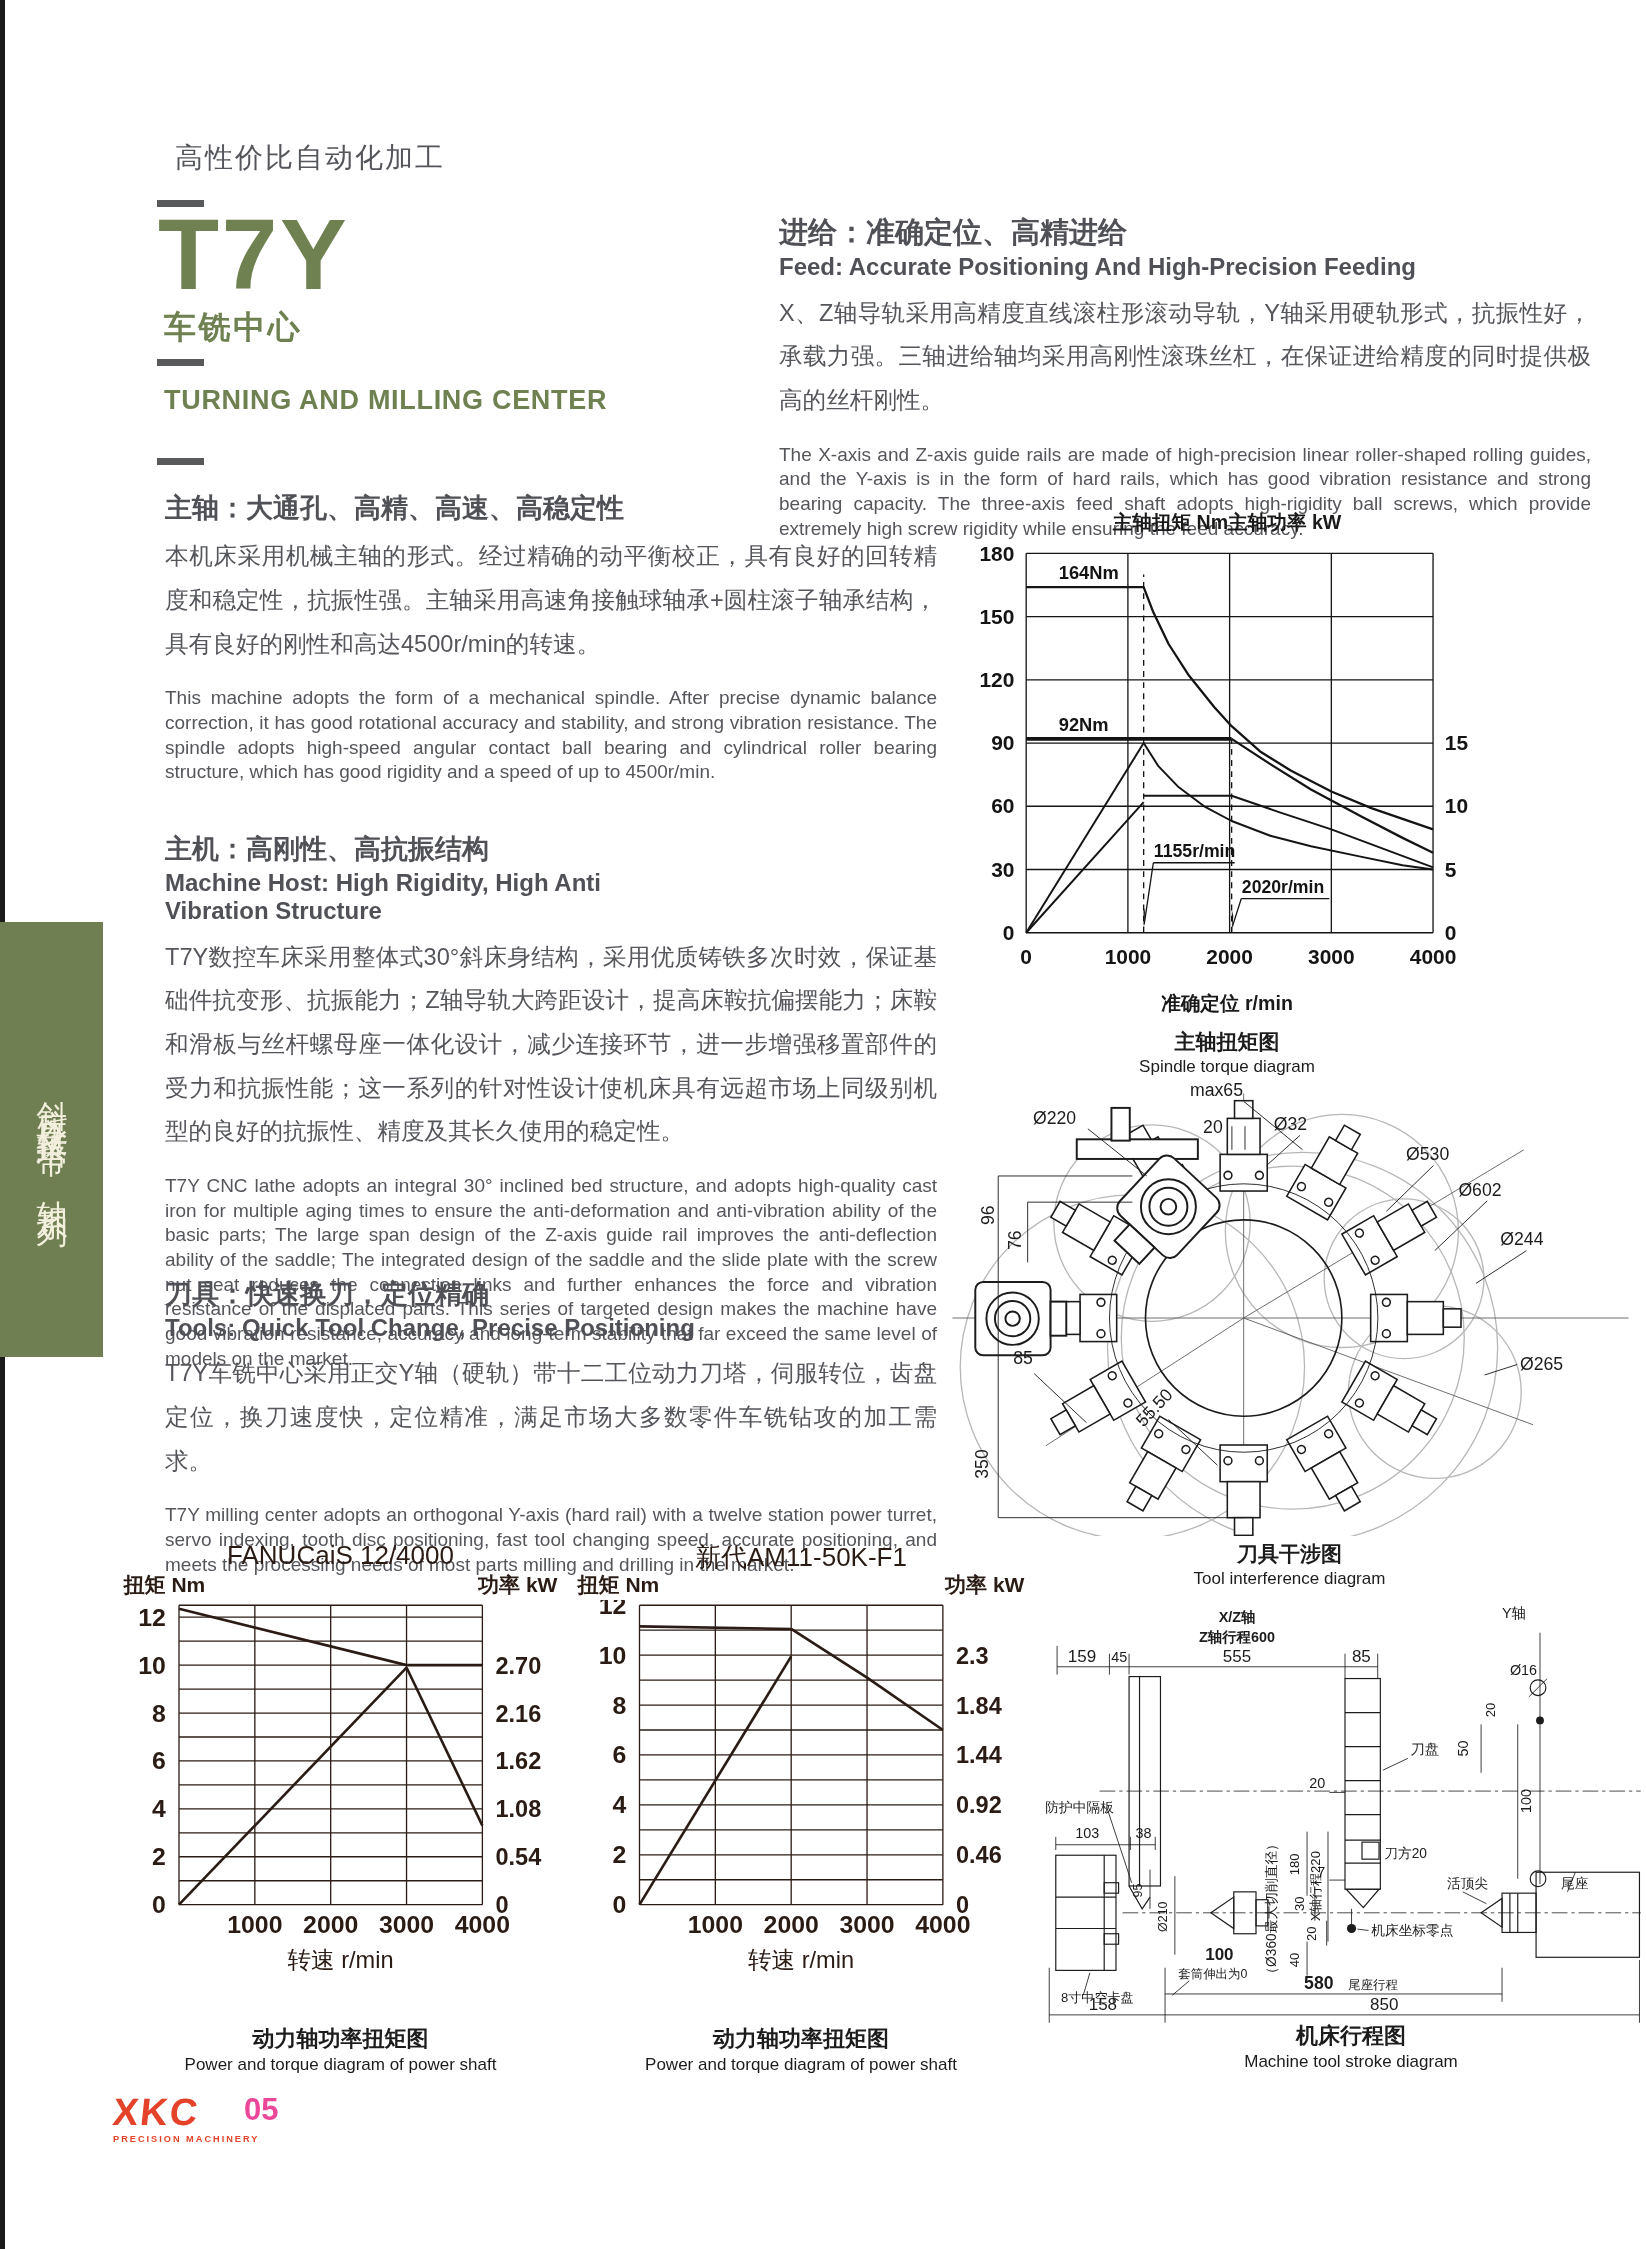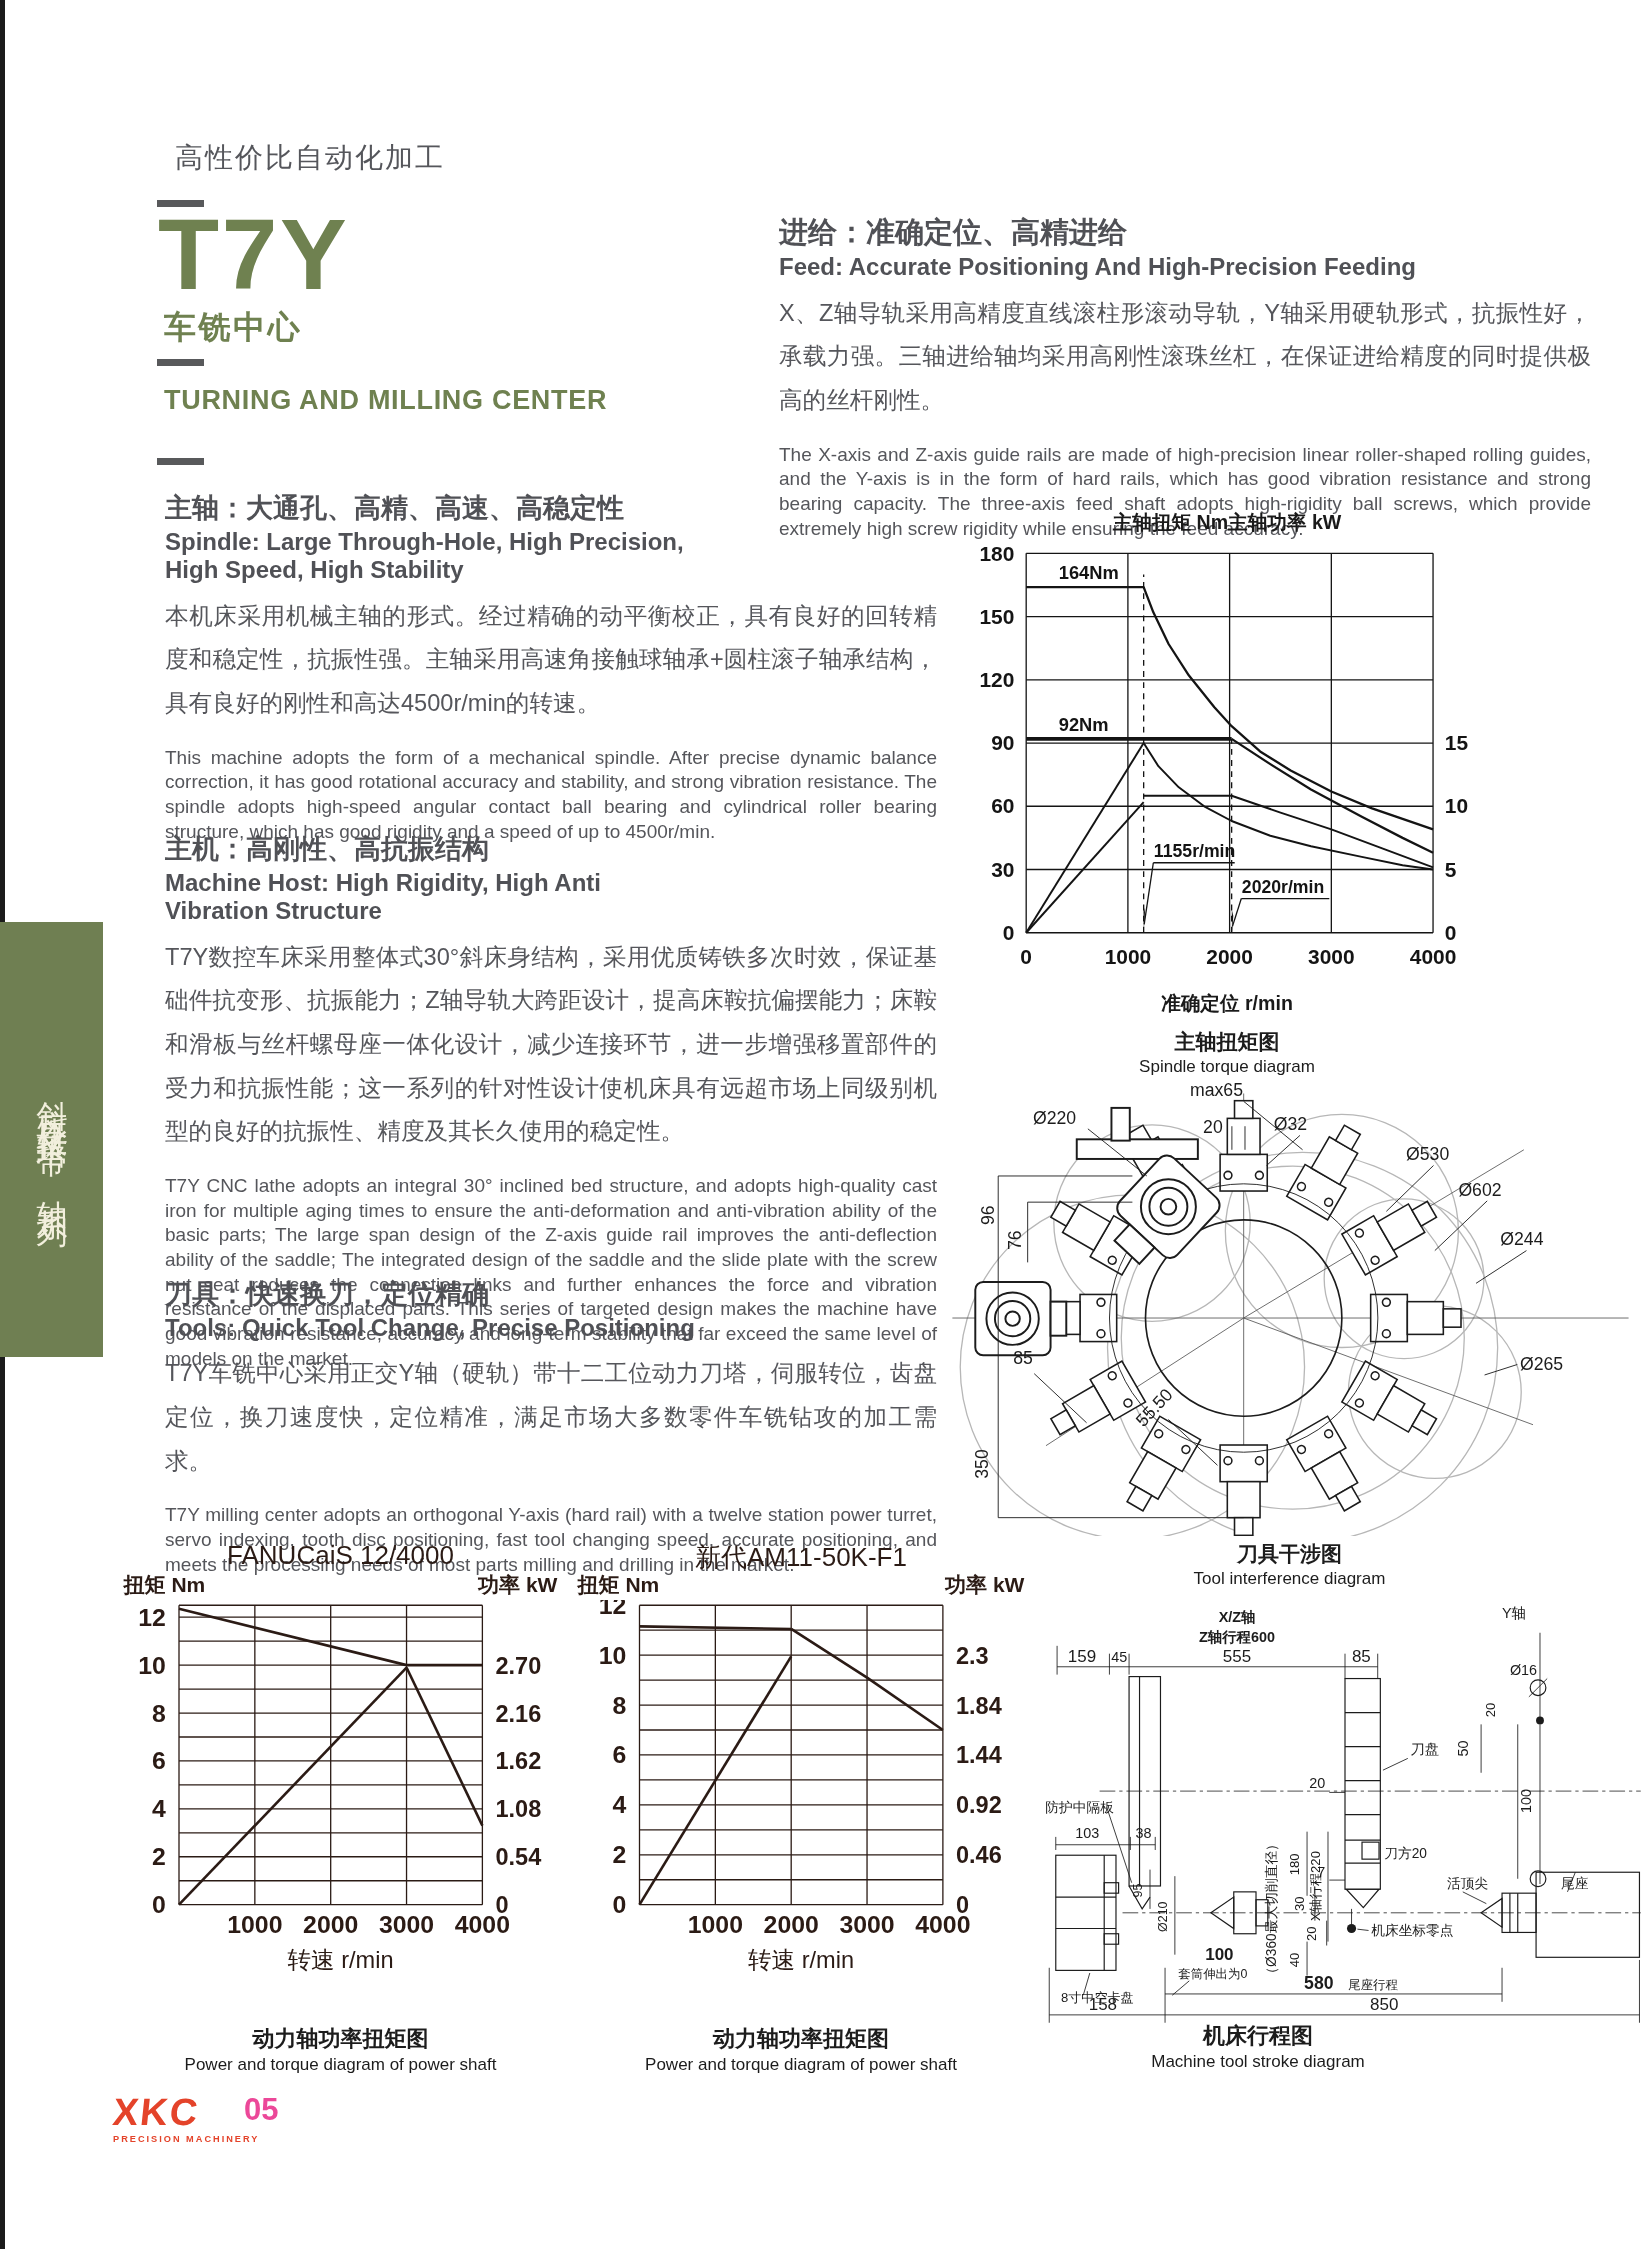--- a/index.html
+++ b/index.html
@@ -61,22 +61,20 @@
 
   <div class="sec sec-feed" style="left:779px;top:215px;width:812px;">
     <div class="h-cn">进给：准确定位、高精进给</div>
     <div class="h-en">Feed: Accurate Positioning And High-Precision Feeding</div>
     <div class="p-cn">X、Z轴导轨采用高精度直线滚柱形滚动导轨，Y轴采用硬轨形式，抗振性好，承载力强。三轴进给轴均采用高刚性滚珠丝杠，在保证进给精度的同时提供极高的丝杆刚性。</div>
     <div class="p-en">The X-axis and Z-axis guide rails are made of high-precision linear roller-shaped rolling guides, and the Y-axis is in the form of hard rails, which has good vibration resistance and strong bearing capacity. The three-axis feed shaft adopts high-rigidity ball screws, which provide extremely high screw rigidity while ensuring the feed accuracy.</div>
   </div>
 
   <div class="sec" style="left:165px;top:492px;width:772px;">
     <div class="h-cn">主轴：大通孔、高精、高速、高稳定性</div>
-    <div class="h-en">Spindle: Large Through-Hole, High Precision,
- High Speed, High Stability</div>
     <div class="p-cn">本机床采用机械主轴的形式。经过精确的动平衡校正，具有良好的回转精度和稳定性，抗振性强。主轴采用高速角接触球轴承+圆柱滚子轴承结构，具有良好的刚性和高达4500r/min的转速。</div>
     <div class="p-en">This machine adopts the form of a mechanical spindle. After precise dynamic balance correction, it has good rotational accuracy and stability, and strong vibration resistance. The spindle adopts high-speed angular contact ball bearing and cylindrical roller bearing structure, which has good rigidity and a speed of up to 4500r/min.</div>
   </div>
 
   <div class="sec" style="left:165px;top:833px;width:772px;">
     <div class="h-cn">主机：高刚性、高抗振结构</div>
     <div class="h-en">Machine Host: High Rigidity, High Anti
 Vibration Structure</div>
     <div class="p-cn">T7Y数控车床采用整体式30°斜床身结构，采用优质铸铁多次时效，保证基础件抗变形、抗振能力；Z轴导轨大跨距设计，提高床鞍抗偏摆能力；床鞍和滑板与丝杆螺母座一体化设计，减少连接环节，进一步增强移置部件的受力和抗振性能；这一系列的针对性设计使机床具有远超市场上同级别机型的良好的抗振性、精度及其长久使用的稳定性。</div>
     <div class="p-en">T7Y CNC lathe adopts an integral 30° inclined bed structure, and adopts high-quality cast iron for multiple aging times to ensure the anti-deformation and anti-vibration ability of the basic parts; The large span design of the Z-axis guide rail improves the anti-deflection ability of the saddle; The integrated design of the saddle and the slide plate with the screw nut seat reduces the connection links and further enhances the force and vibration resistance of the displaced parts. This series of targeted design makes the machine have good vibration resistance, accuracy and long-term stability that far exceed the same level of models on the market.</div>
@@ -532,21 +530,21 @@
       <text x="258" y="576" text-anchor="middle" font-size="19">套筒伸出为0</text>
       <text x="26" y="612" font-size="20">8寸中空卡盘</text>
       <text x="616" y="438" font-size="21">活顶尖</text>
       <text x="790" y="438" font-size="21">尾座</text>
       <text x="420" y="592" text-anchor="middle" font-size="27" font-weight="600">580</text>
       <text x="465" y="592" font-size="19">尾座行程</text>
       <text x="90" y="624" text-anchor="middle" font-size="26">158</text>
       <text x="520" y="624" text-anchor="middle" font-size="26">850</text>
     </g>
   </svg>
-  <div class="abs caption" style="left:996px;top:2021px;width:524px;">
+  <div class="abs caption" style="left:1089px;top:2021px;width:524px;">
     <div class="c-cn" style="font-size:22px;">机床行程图</div>
     <div class="c-en">Machine tool stroke diagram</div>
   </div>
 
   <div class="abs footer-logo">
     <div class="xkc">XKC</div>
     <div class="tag">PRECISION MACHINERY</div>
   </div>
   <div class="abs page-num">05</div>
 

